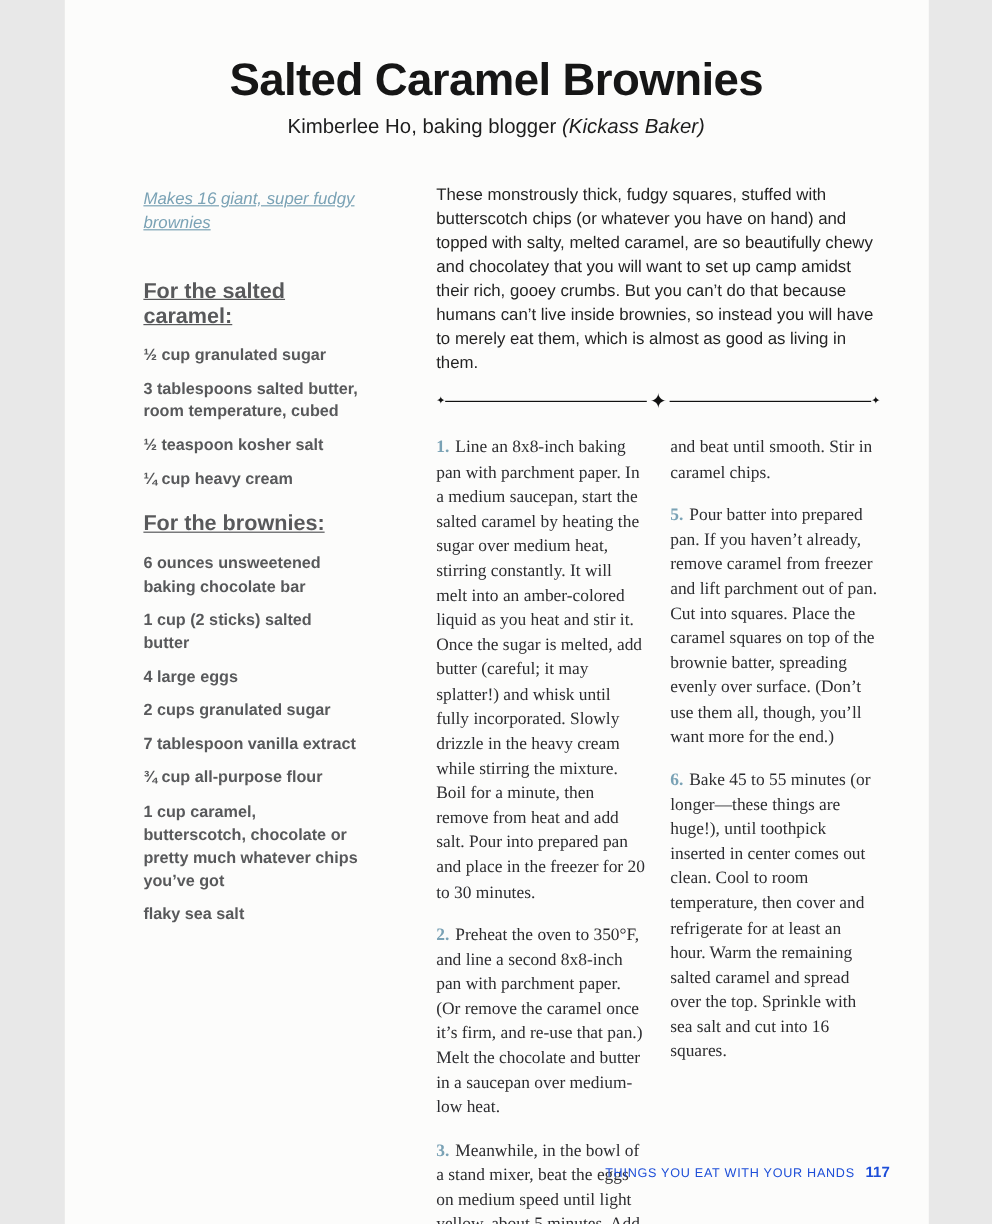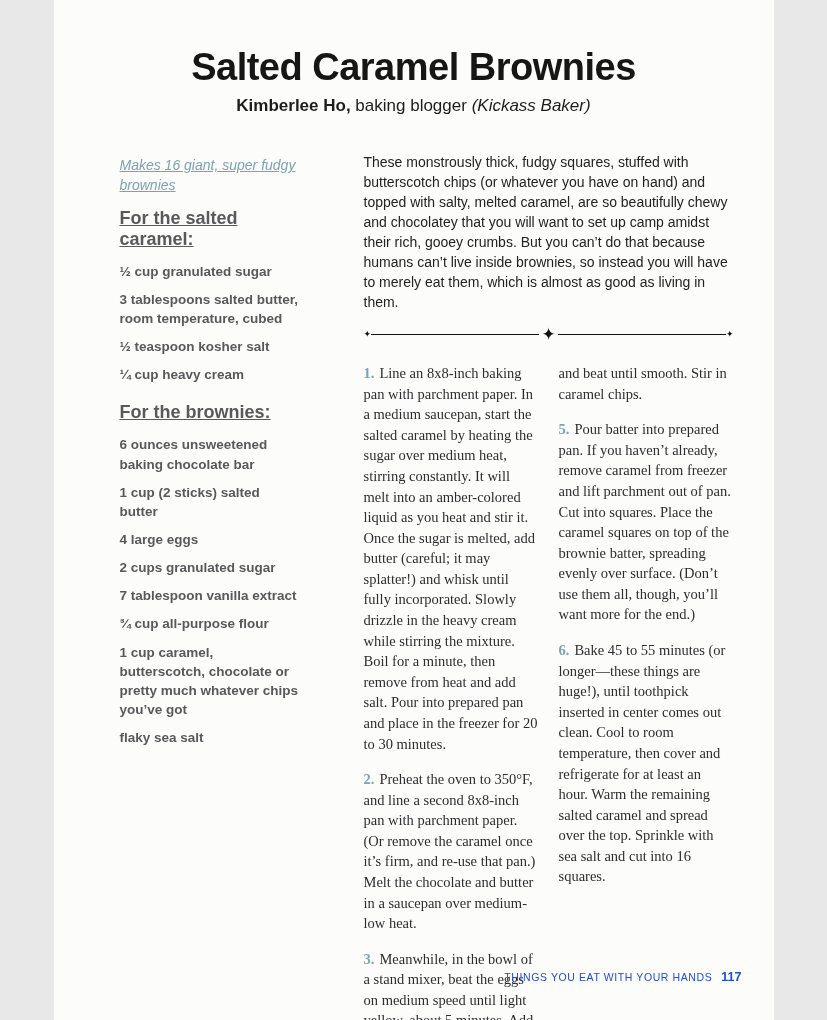--- a/index.html
+++ b/index.html
@@ -17,36 +17,36 @@
   
   .header { text-align: center; padding-top: 46px; }
   .page-title {
     font-size: 38px;
     font-weight: 700;
     letter-spacing: -0.5px;
     color: #161616;
     font-family: "Liberation Sans", sans-serif;
   }
   .byline { font-size: 17px; margin-top: 7px; color: #1d1d1d; }
-  .byline .author { font-weight: 700; text-align: center; }
+  .byline .author { font-weight: 400; text-align: center; }
   .byline .blog { font-style: italic; }
   
   .content {
     display: flex;
     align-items: flex-start;
     padding: 36px 40px 0 66px;
   }
   .sidebar { flex: 0 0 182px; padding-top: 3px; }
   .yield-note {
     font-size: 14px;
     font-style: italic;
     color: #7aa2b5;
     text-decoration: underline;
     line-height: 1.45;
-    margin-bottom: 12px;
+    margin-bottom: 36px;
   }
   .ing-heading {
     font-size: 18px;
     font-weight: 700;
     color: #58595b;
     text-decoration: underline;
     margin: 18px 0 12px 0;
   }
   .ing-heading:first-of-type { margin-top: 0; }
   .ingredient {

